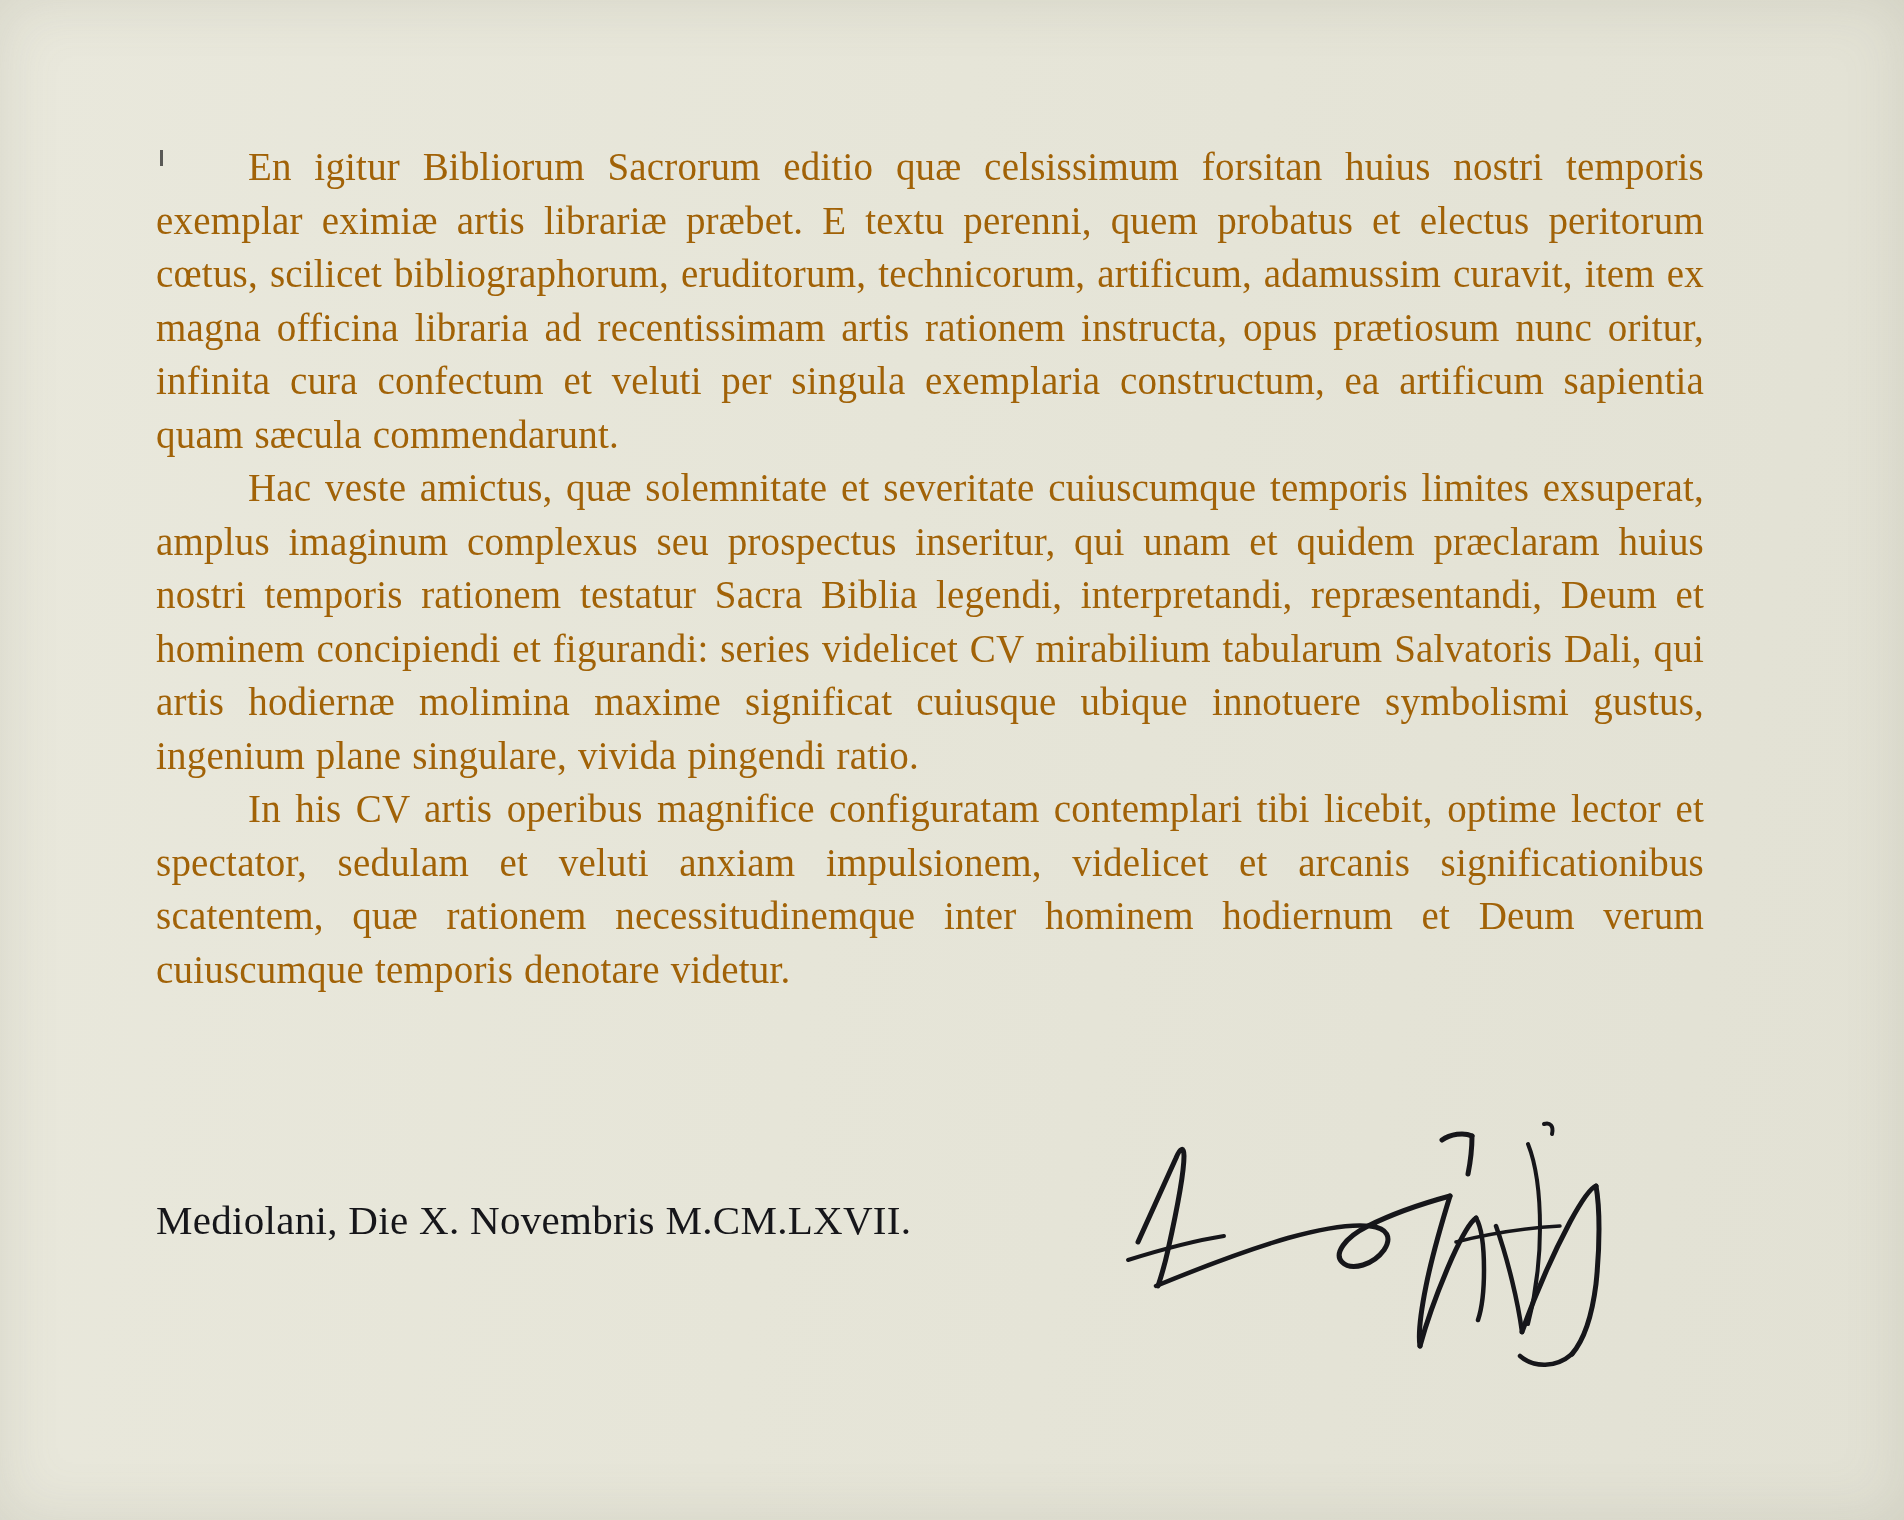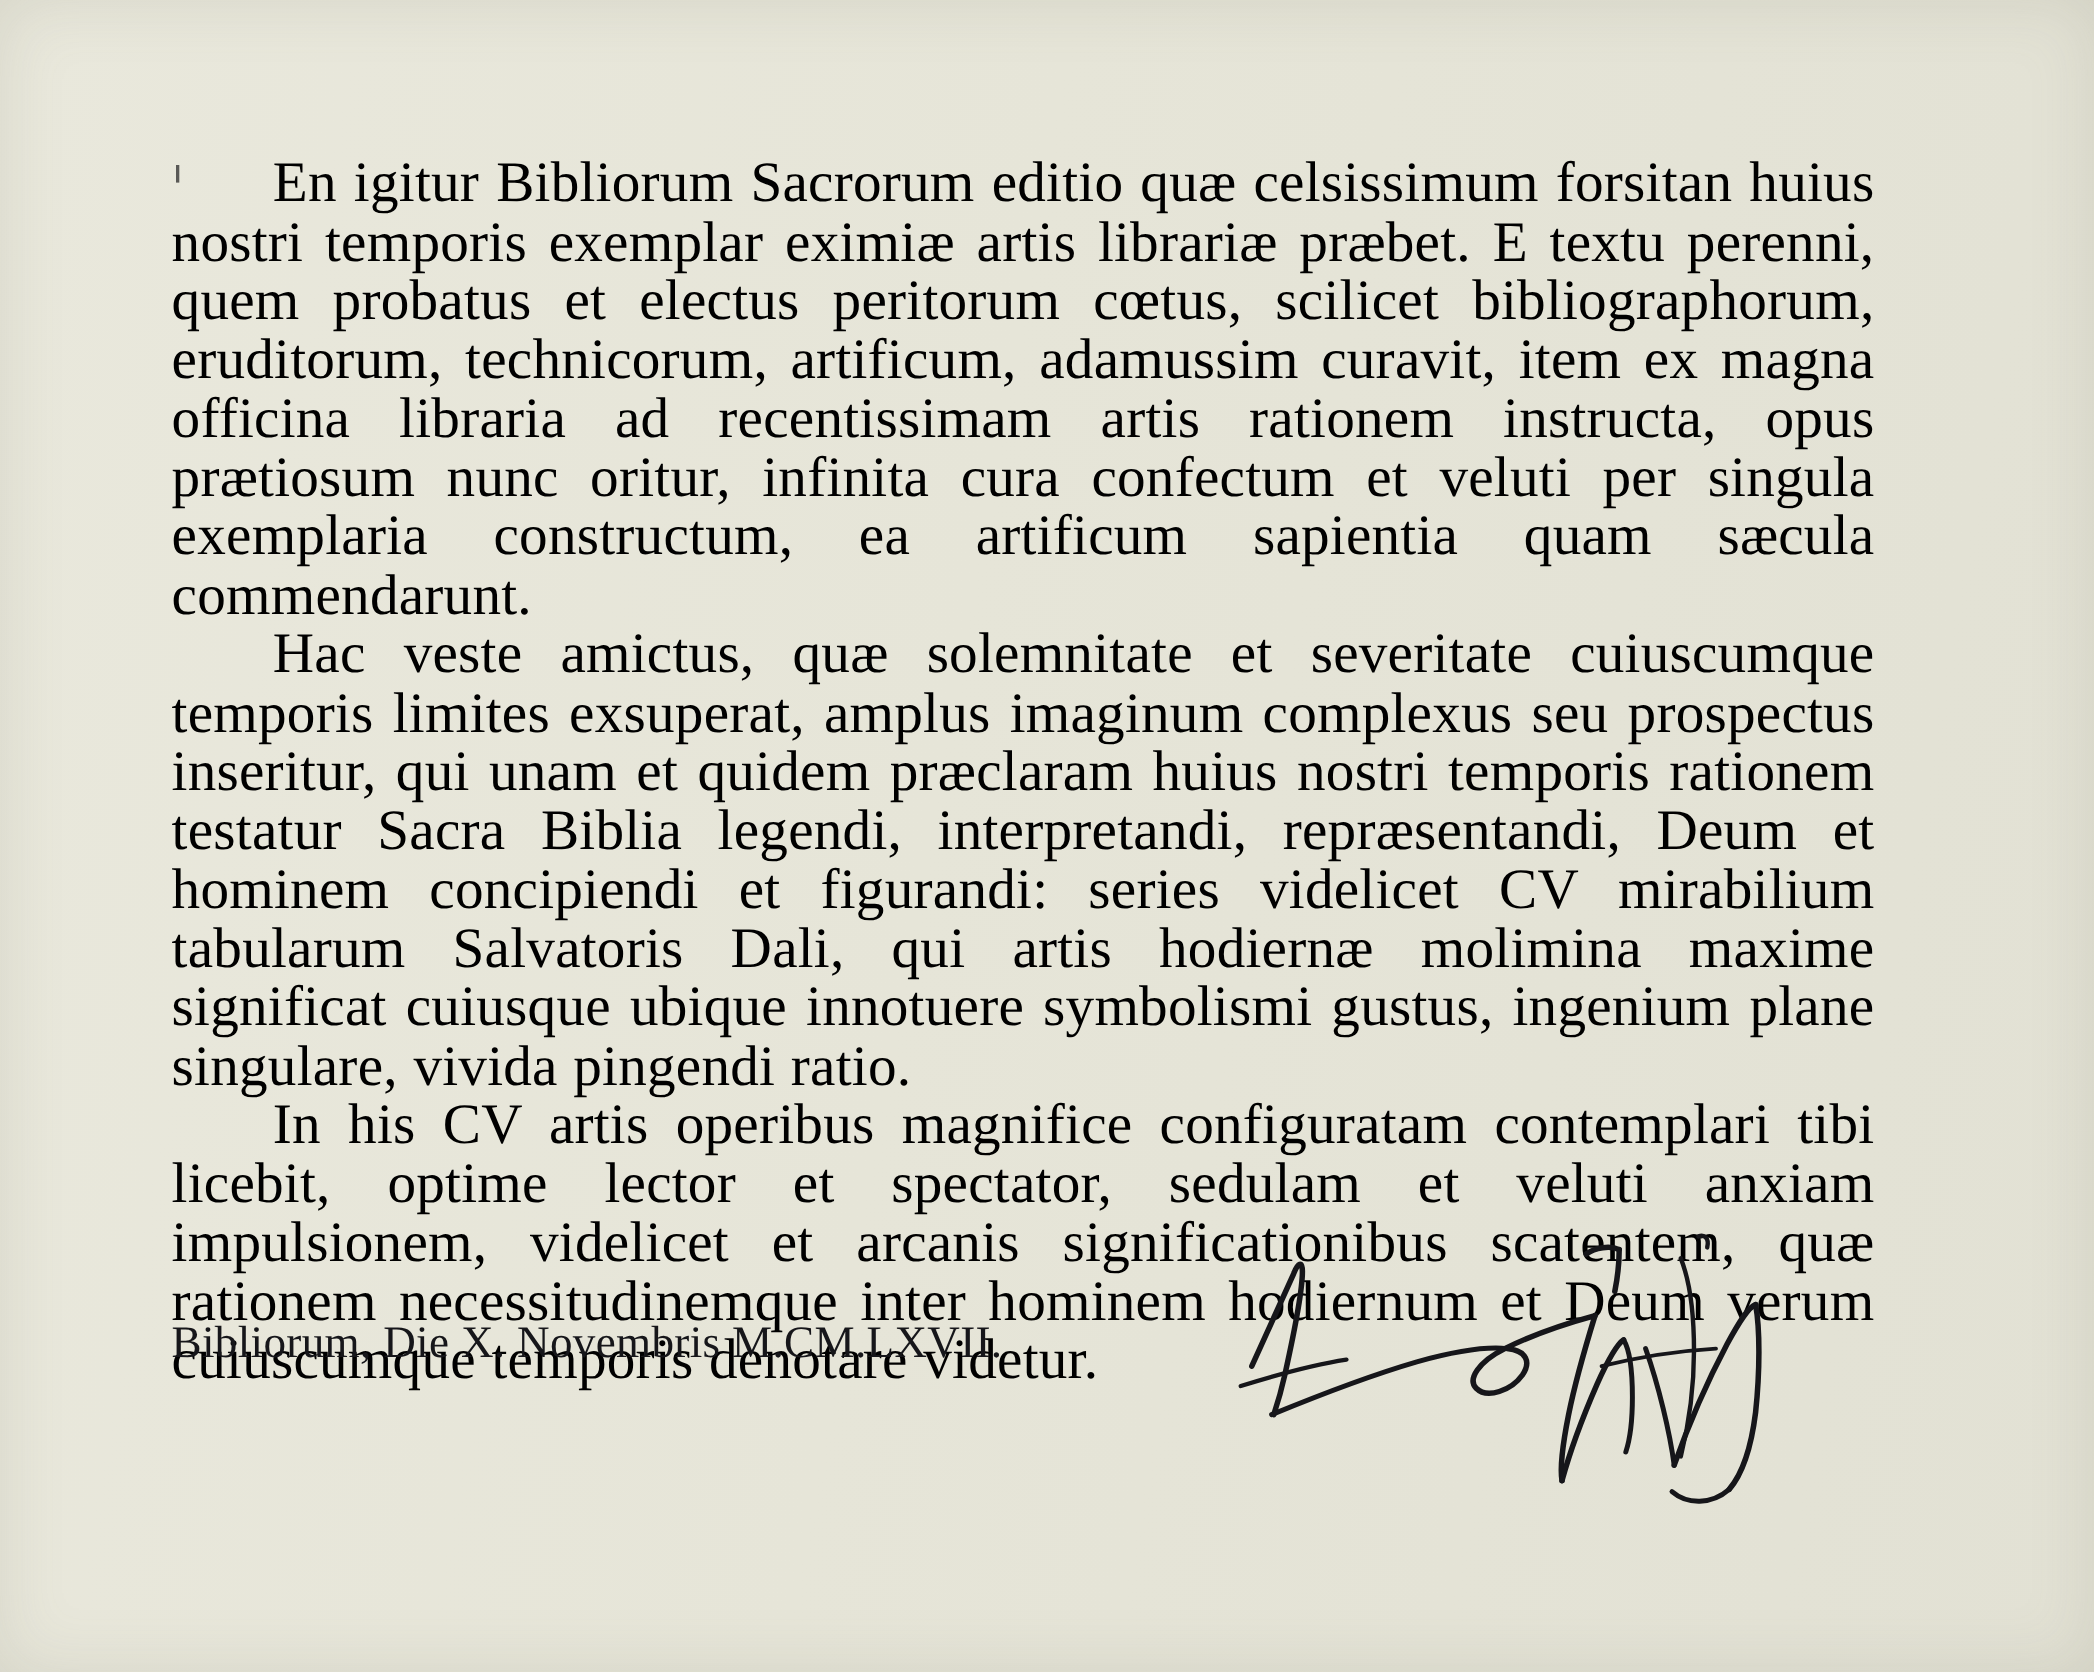--- a/index.html
+++ b/index.html
@@ -31,23 +31,23 @@
   }
   .text-block {
     position: absolute;
     left: 156px;
     top: 140px;
     width: 1548px;
   }
   .para {
     margin: 0 0 0 0;
     text-indent: 92px;
-    font-size: 52px;
+    font-size: 39px;
     line-height: 53.5px;
-    color: #000000;
+    color: #a16207;
     letter-spacing: 0.2px;
     text-align: justify;
     font-family: "Liberation Serif", serif;
     word-spacing: 1px;
   }
   .para + .para {
     margin-top: 0px;
     font-family: Liberation Serif, serif;
   }
   .colophon {
@@ -85,21 +85,21 @@
   <div class="paper-tone"></div>
 
   <div class="tiny-mark"></div>
 
   <div class="text-block">
     <p class="para">En igitur Bibliorum Sacrorum editio quæ celsissimum forsitan huius nostri temporis exemplar eximiæ artis librariæ præbet. E textu perenni, quem probatus et electus peritorum cœtus, scilicet bibliographorum, eruditorum, technicorum, artificum, adamussim curavit, item ex magna officina libraria ad recentissimam artis rationem instructa, opus prætiosum nunc oritur, infinita cura confectum et veluti per singula exemplaria constructum, ea artificum sapientia quam sæcula commendarunt.</p>
     <p class="para">Hac veste amictus, quæ solemnitate et severitate cuiuscumque temporis limites exsuperat, amplus imaginum complexus seu prospectus inseritur, qui unam et quidem præclaram huius nostri temporis rationem testatur Sacra Biblia legendi, interpretandi, repræsentandi, Deum et hominem concipiendi et figurandi: series videlicet CV mirabilium tabularum Salvatoris Dali, qui artis hodiernæ molimina maxime significat cuiusque ubique innotuere symbolismi gustus, ingenium plane singulare, vivida pingendi ratio.</p>
     <p class="para">In his CV artis operibus magnifice configuratam contemplari tibi licebit, optime lector et spectator, sedulam et veluti anxiam impulsionem, videlicet et arcanis significationibus scatentem, quæ rationem necessitudinemque inter hominem hodiernum et Deum verum cuiuscumque temporis denotare videtur.</p>
   </div>
 
-  <div class="colophon">Bibliorum, Die X. Novembris M.CM.LXVII.</div>
+  <div class="colophon">Mediolani, Die X. Novembris M.CM.LXVII.</div>
 
   <svg class="signature" viewBox="0 0 620 270" xmlns="http://www.w3.org/2000/svg">
     <g fill="none" stroke="#16161a" stroke-linecap="round" stroke-linejoin="round">
       <path d="M18 132 C34 96, 46 70, 56 48 C60 38, 64 36, 64 46 C64 66, 56 104, 48 140 C44 158, 40 170, 38 176" stroke-width="5"></path>
       <path d="M8 150 C40 140, 78 130, 104 126" stroke-width="4"></path>
       <path d="M36 176 C70 162, 120 142, 168 128 C204 118, 232 114, 250 116" stroke-width="4.5"></path>
       <path d="M250 116 C268 118, 272 128, 264 140 C254 154, 232 162, 222 152 C214 144, 224 128, 248 116 C276 102, 308 92, 330 86" stroke-width="5"></path>
       <path d="M322 30 C330 24, 344 22, 352 26" stroke-width="5"></path>
       <path d="M352 26 C352 40, 350 54, 348 64" stroke-width="5"></path>
       <path d="M330 86 C322 112, 312 146, 306 176 C300 206, 298 224, 300 236" stroke-width="5"></path>

